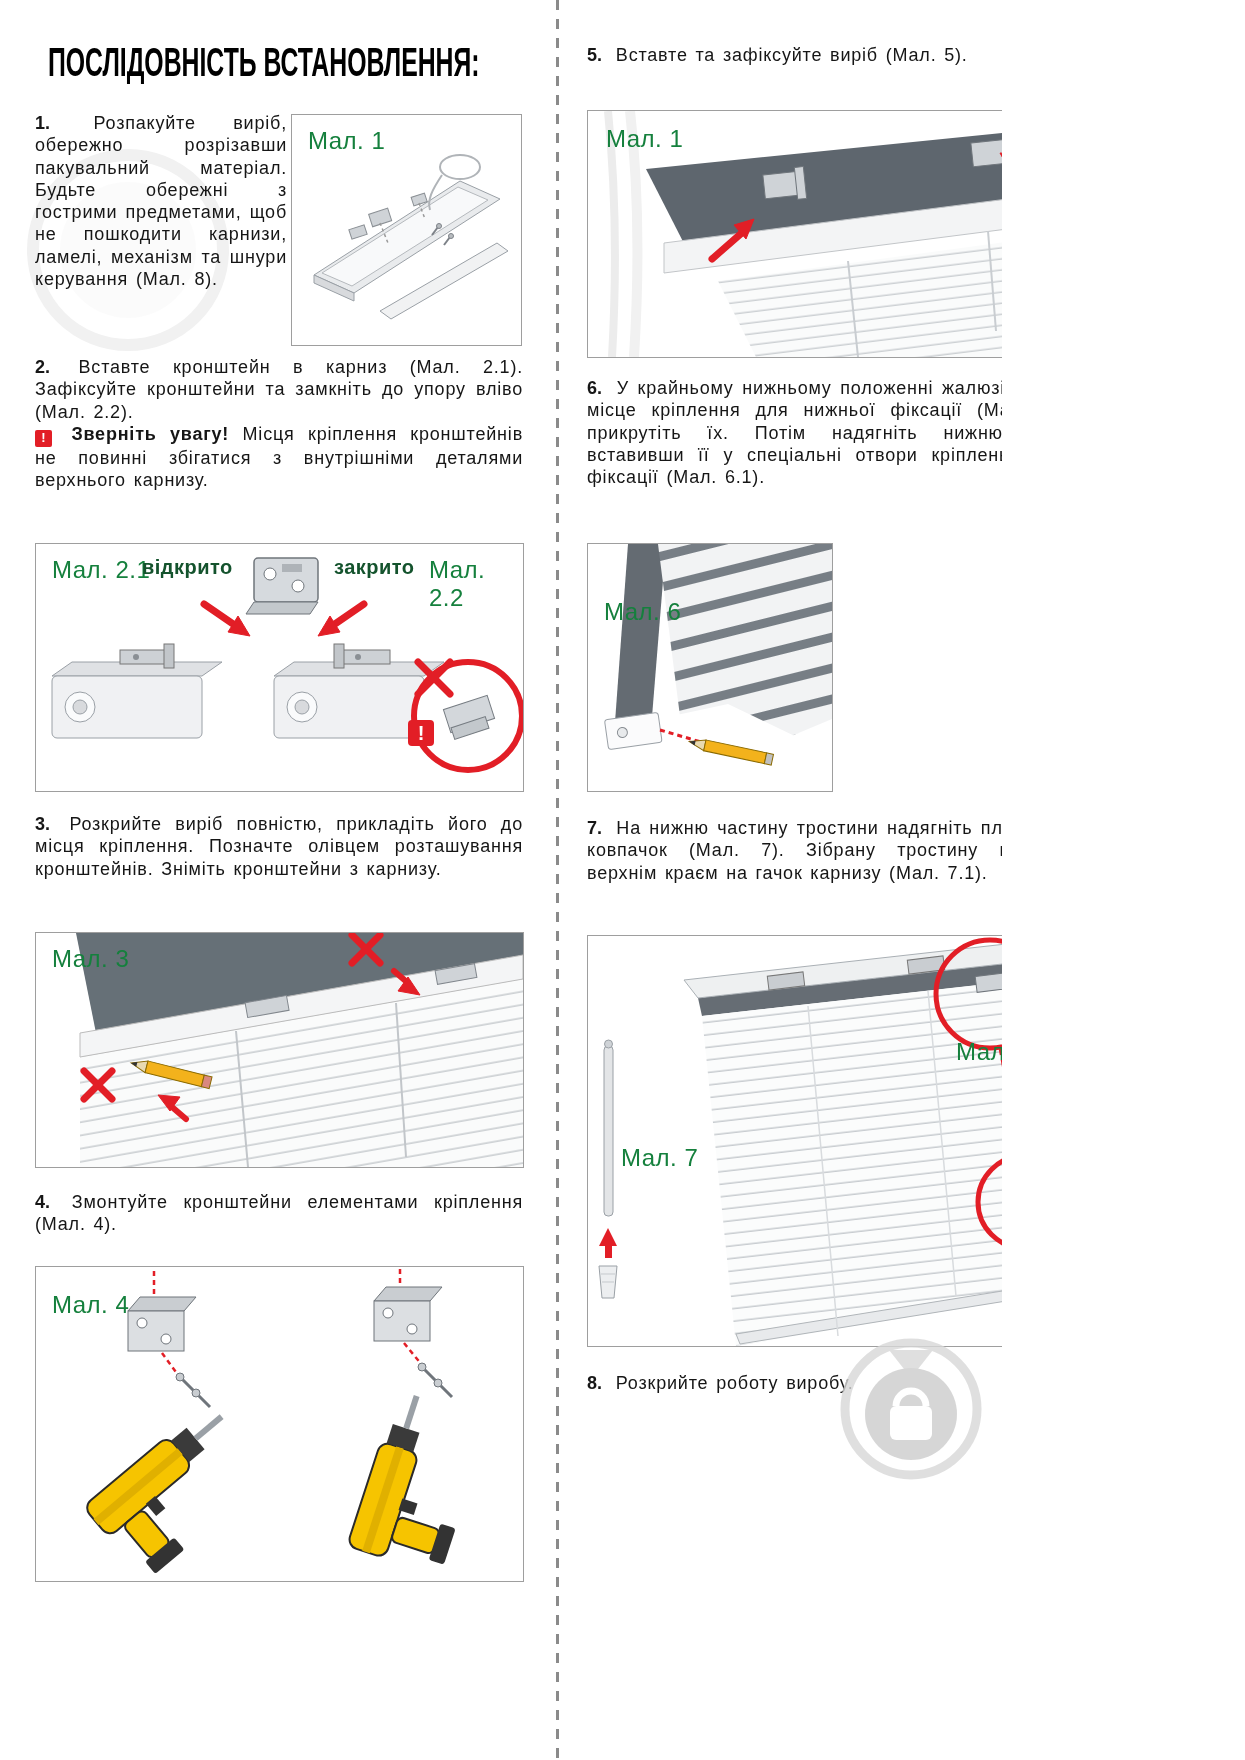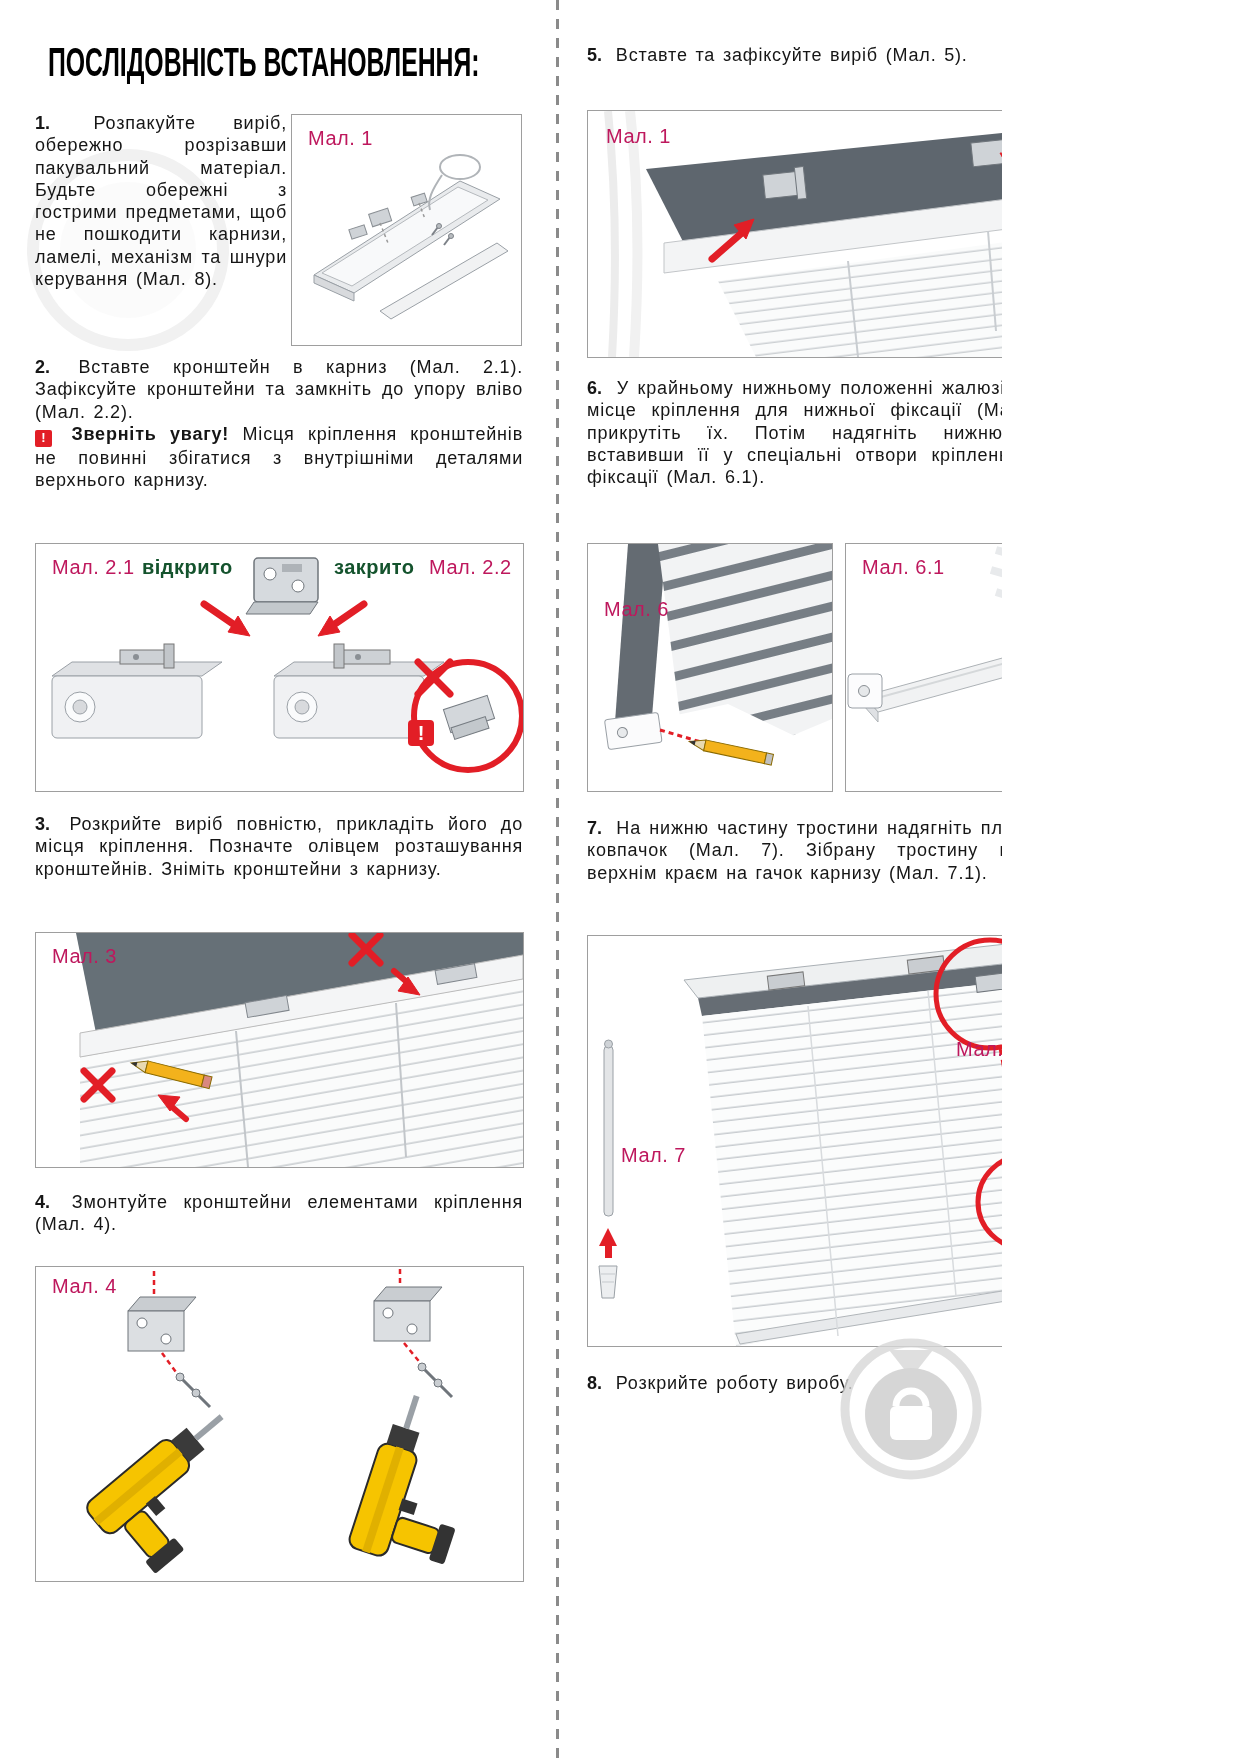--- a/index.html
+++ b/index.html
@@ -12,21 +12,21 @@
          white-space:nowrap;transform:scaleX(0.62);transform-origin:left top;letter-spacing:0;}
   .para{position:absolute;font-size:18px;line-height:22.3px;letter-spacing:0.8px;word-spacing:2px;
         text-align:justify;color:#161616;z-index:1;}
   .para .num{font-weight:700;margin-right:6px;letter-spacing:0;}
   .para b{font-weight:700;}
   .warn-box{display:inline-flex;width:17px;height:17px;background:#e21e26;color:#fff;
             font-weight:700;font-size:13px;align-items:center;justify-content:center;
             border-radius:2px;vertical-align:-2px;margin-right:6px;letter-spacing:0;}
   .fig{position:absolute;border:1px solid #9e9e9e;background:#fff;overflow:hidden;z-index:1;}
   .fig svg{position:absolute;left:0;top:0;}
-  .fig-label{position:absolute;font-size:20px;color:#be185d;letter-spacing:0.5px;z-index:2;}
+  .fig-label{position:absolute;font-size:24px;color:#15803d;letter-spacing:0.5px;z-index:2;}
   .state-label{position:absolute;font-size:20px;font-weight:700;color:#14532d;letter-spacing:0.5px;z-index:2;}
   #fig1{left:291px;top:114px;width:229px;height:230px;}
   #fig2{left:35px;top:543px;width:487px;height:247px;}
   #fig3{left:35px;top:932px;width:487px;height:234px;}
   #fig4{left:35px;top:1266px;width:487px;height:314px;}
   #fig5{left:587px;top:110px;width:513px;height:246px;}
   #fig6{left:587px;top:543px;width:244px;height:247px;}
   #fig61{left:845px;top:543px;width:255px;height:247px;}
   #fig7{left:587px;top:935px;width:513px;height:410px;}
   #step1-text{left:35px;top:112px;width:252px;}
@@ -197,21 +197,21 @@
       </g>
     </svg>
   </div>
 
   <div id="step4-text" class="para">
     <span class="num">4.</span>
     <span>Змонтуйте кронштейни елементами кріплення (Мал. 4).</span>
   </div>
 
   <div id="fig4" class="fig">
-    <div class="fig-label" style="left:16px;top:8px;">Мал. 4</div>
+    <div class="fig-label" style="left:16px;top:24px;">Мал. 4</div>
     <svg width="487" height="314" viewBox="0 0 487 314">
 
       <g>
         <polygon points="92,44 148,44 160,30 104,30" fill="#c9cdd1" stroke="#6f757b"></polygon>
         <rect x="92" y="44" width="56" height="40" fill="#dcdfe2" stroke="#6f757b"></rect>
         <circle cx="106" cy="56" r="5" fill="#ffffff" stroke="#6f757b"></circle>
         <circle cx="130" cy="72" r="5" fill="#ffffff" stroke="#6f757b"></circle>
         <polygon points="338,34 394,34 406,20 350,20" fill="#c9cdd1" stroke="#6f757b"></polygon>
         <rect x="338" y="34" width="56" height="40" fill="#dcdfe2" stroke="#6f757b"></rect>
         <circle cx="352" cy="46" r="5" fill="#ffffff" stroke="#6f757b"></circle>
@@ -318,37 +318,20 @@
       <line x1="72" y1="186" x2="120" y2="200" stroke="#e21e26" stroke-width="3" stroke-dasharray="5 4"></line>
       <g transform="translate(118,196) rotate(12)">
         <polygon points="-16,5 0,0 0,11" fill="#e8d9b0" stroke="#8a6a00" stroke-width="1"></polygon>
         <polygon points="-16,5 -10,2.8 -10,7.8" fill="#333333"></polygon>
         <rect x="0" y="0" width="62" height="11" fill="#f3b21c" stroke="#8a6a00"></rect>
         <rect x="62" y="0" width="7" height="11" fill="#c0c0c0" stroke="#8a6a00"></rect>
       </g>
     </svg>
   </div>
 
-  <div id="fig61" class="fig">
-    <div class="fig-label" style="left:16px;top:12px;">Мал. 6.1</div>
-    <svg width="255" height="247" viewBox="0 0 255 247">
-      <g stroke="#e8eaec" stroke-width="8">
-        <line x1="150" y1="6" x2="255" y2="36"></line>
-        <line x1="145" y1="26" x2="255" y2="58"></line>
-        <line x1="150" y1="48" x2="255" y2="80"></line>
-      </g>
-      <polygon points="18,152 222,96 236,112 32,168" fill="#f1f2f3" stroke="#adb2b6"></polygon>
-      <line x1="24" y1="156" x2="226" y2="101" stroke="#d5d8da" stroke-width="2"></line>
-      <polygon points="18,152 32,168 32,178 18,162" fill="#dfe1e4" stroke="#adb2b6"></polygon>
-      <g>
-        <rect x="2" y="130" width="34" height="34" rx="4" fill="#fcfcfd" stroke="#9aa0a6"></rect>
-        <circle cx="18" cy="147" r="5.5" fill="#e6e8ea" stroke="#8a8f94"></circle>
-      </g>
-    </svg>
-  </div>
 
   <div id="step7-text" class="para">
     <span class="num">7.</span>
     <span>На нижню частину тростини надягніть пластиковий ковпачок (Мал. 7). Зібрану тростину встановіть верхнім краєм на гачок карнизу (Мал. 7.1).</span>
   </div>
 
   <div id="fig7" class="fig">
     <div class="fig-label" style="left:368px;top:102px;">Мал. 4.1</div>
     <div class="fig-label" style="left:33px;top:200px;margin-top:8px;">Мал. 7</div>
     <svg width="513" height="410" viewBox="0 0 513 410">

